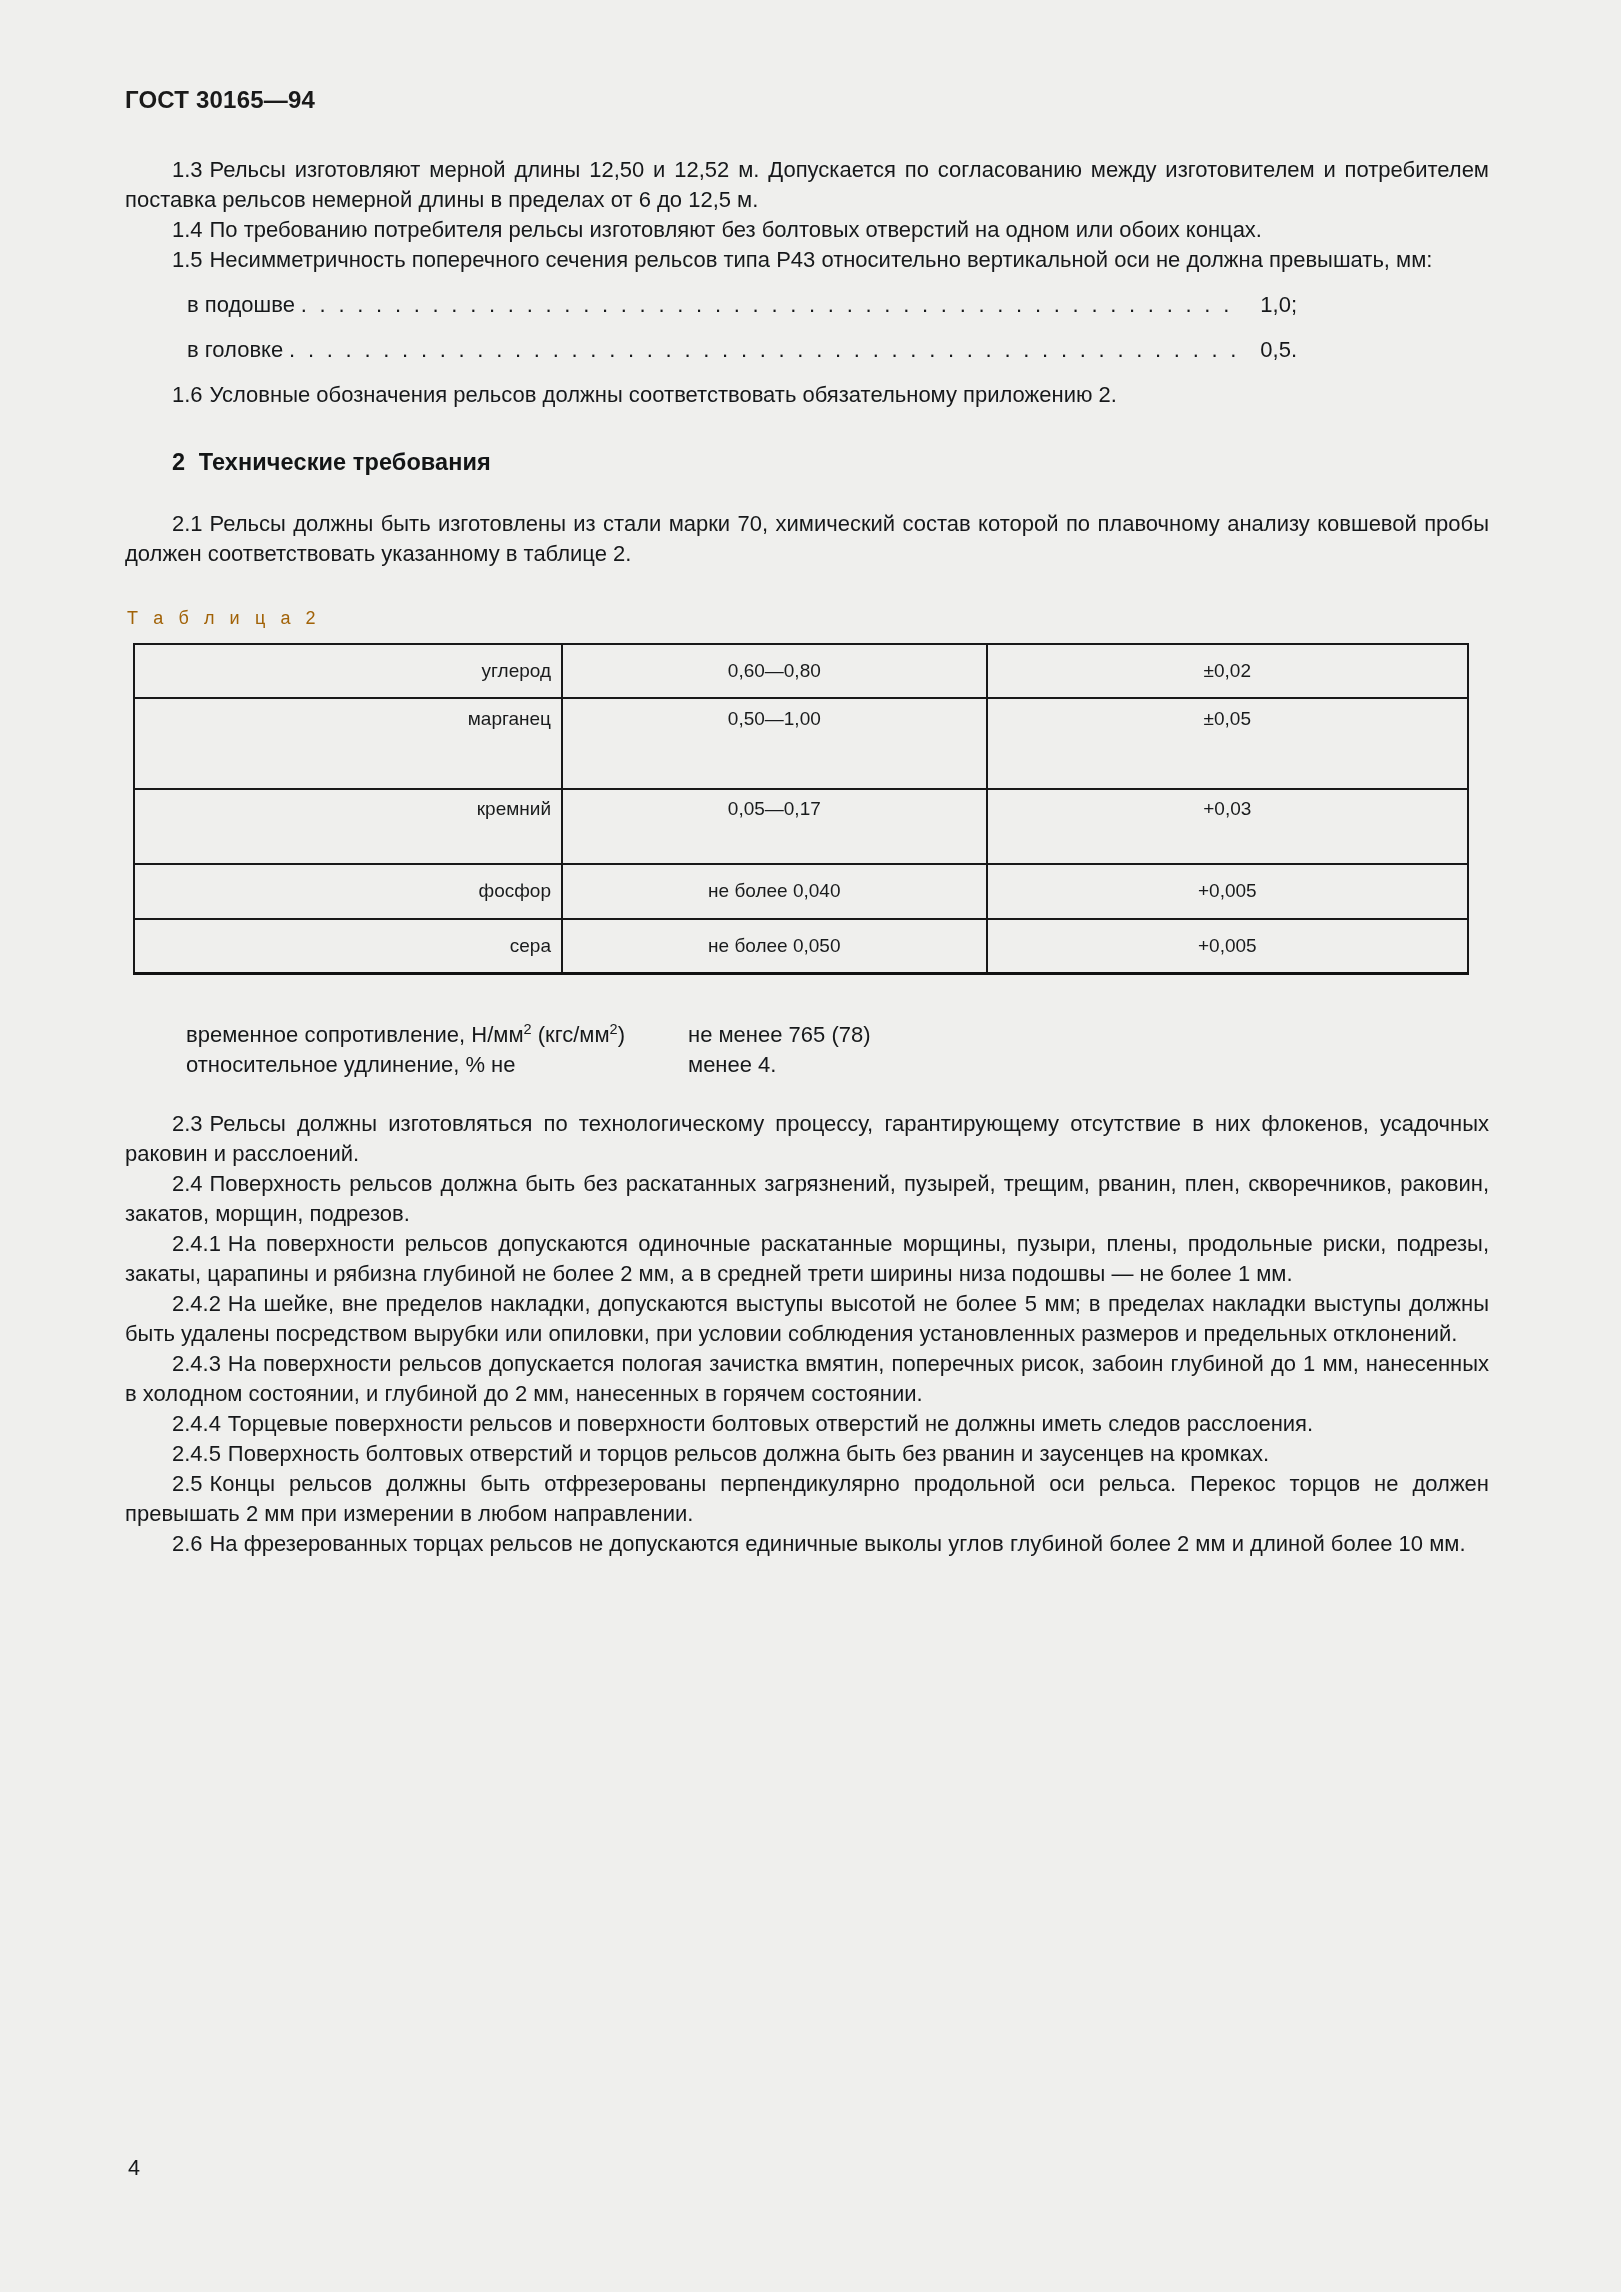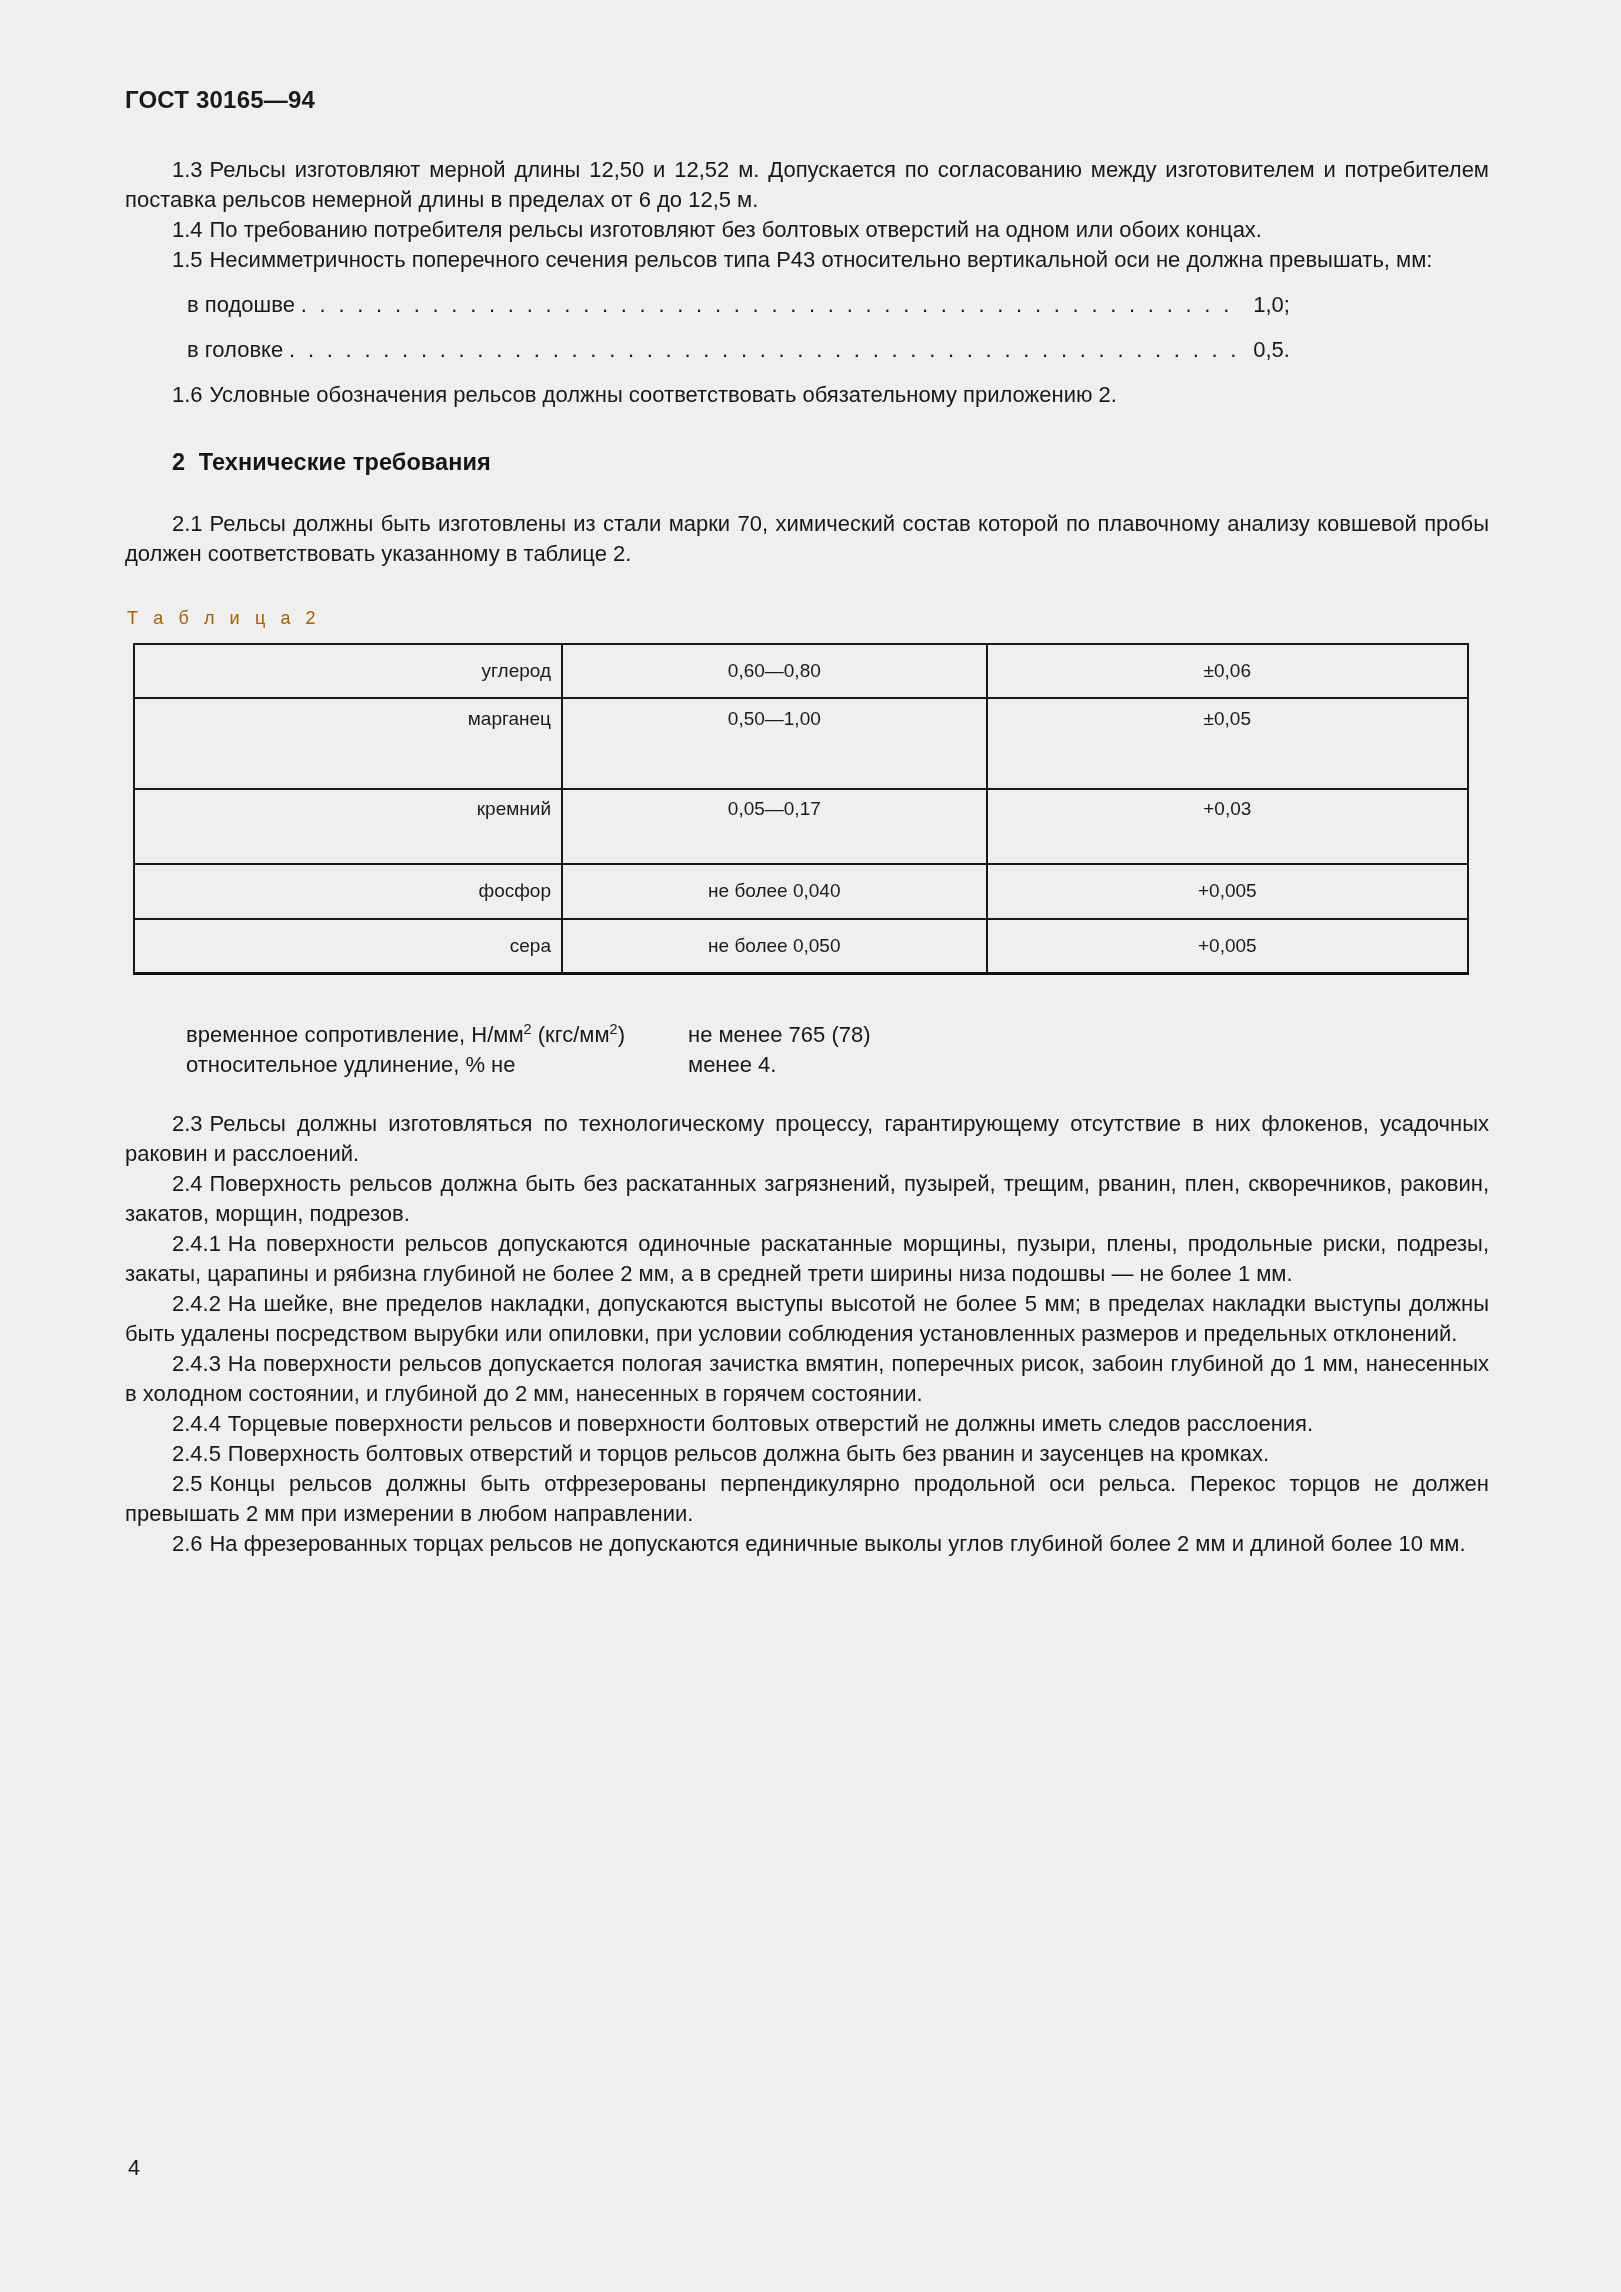--- a/index.html
+++ b/index.html
@@ -62,21 +62,21 @@
     overflow: hidden;
     white-space: nowrap;
     margin: 0 5.9px;
     color: #16181a;
     letter-spacing: 3.3px;
     font-size: 22px;
   }
   .leader-val {
     white-space: nowrap;
     min-width: 51px;
-    text-align: center;
+    text-align: right;
   }
   h2.section-head {
     font-size: 23.5px;
     font-weight: bold;
     color: #131516;
     margin: 39px 0 0 0;
     padding-left: 47px;
     letter-spacing: 0.1px;
   }
   .gap-after-head {
@@ -213,21 +213,21 @@
     <table class="spec">
       <colgroup>
         <col class="c1">
           <col class="c2">
           <col class="c3">
       </colgroup>
       <tbody>
         <tr class="datarow">
           <td class="cell-name">углерод</td>
           <td class="cell-center">0,60—0,80</td>
-          <td class="cell-center">±0,06</td>
+          <td class="cell-center">±0,02</td>
         </tr>
         <tr class="datarow tall">
           <td class="cell-name">марганец</td>
           <td class="cell-center">0,50—1,00</td>
           <td class="cell-center">±0,05</td>
         </tr>
         <tr class="datarow tall2">
           <td class="cell-name">кремний</td>
           <td class="cell-center">0,05—0,17</td>
           <td class="cell-center">+0,03</td>

